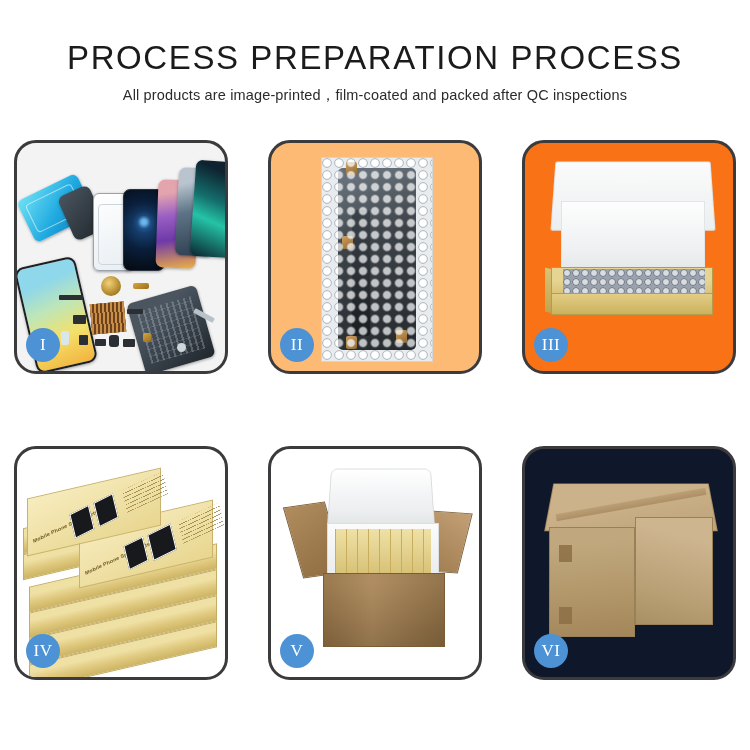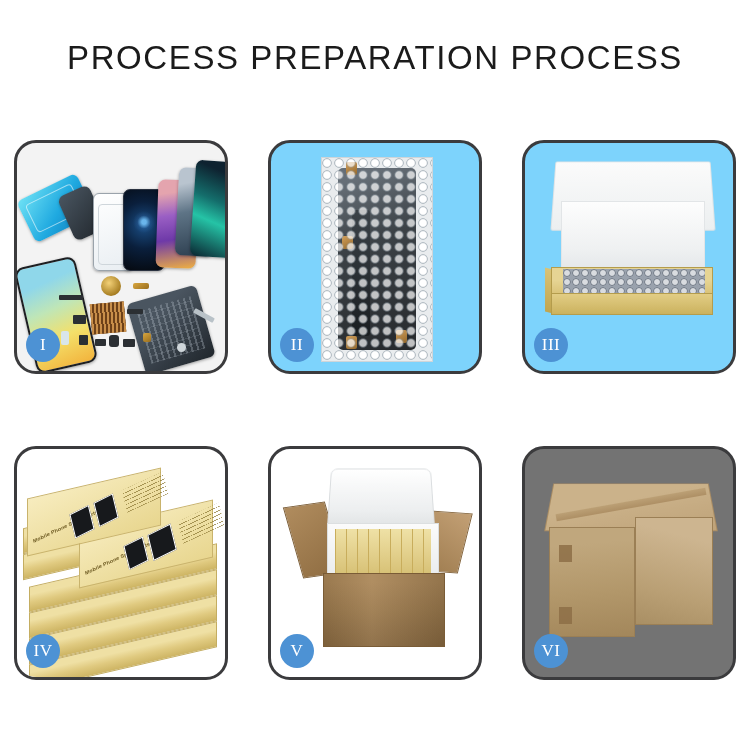--- a/index.html
+++ b/index.html
@@ -135,21 +135,21 @@
       repeating-linear-gradient(90deg,#c98f4a 0 2px,#6d4119 2px 4px),
       repeating-linear-gradient(0deg,#c98f4a 0 2px,#6d4119 2px 4px);
     transform: rotate(-5deg);
   }
   .coil {
     position:absolute; left:84px; top:133px; width:20px; height:20px; border-radius:50%;
     background: radial-gradient(circle at 40% 35%,#f3d178,#a87f23 70%,#6d5012);
   }
 
   
-  .p2 { background: #7dd3fc; }
+  .p2 { background: #fdba74; }
   .wrap-bag {
     position: absolute; left: 50px; top: 14px; width: 112px; height: 205px;
     background: #e9ecee;
     background-image:
       radial-gradient(circle at 5px 5px, rgba(255,255,255,.95) 3.2px, rgba(168,178,186,.55) 4.4px, transparent 5px);
     background-size: 12px 12px;
     border: 1px solid #cfd5d9;
   }
   .wrap-part {
     position: absolute; left: 16px; top: 10px; width: 78px; height: 182px;
@@ -166,21 +166,21 @@
     background: linear-gradient(150deg,#d2a05c,#93682c); border-radius: 2px;
   }
   .bubbles-overlay {
     position:absolute; inset:0;
     background-image:
       radial-gradient(circle at 5px 5px, rgba(255,255,255,.70) 3.2px, rgba(150,162,172,.42) 4.4px, transparent 5.2px);
     background-size: 12px 12px;
   }
 
   
-  .p3 { background: #7dd3fc; text-align: right; }
+  .p3 { background: #f97316; text-align: right; }
   .b3-lid {
     position: absolute; left: 28px; top: 16px; width: 160px; height: 72px;
     background: linear-gradient(180deg,#fbfbfb,#eceff0);
     border: 1px solid #dfe3e5; border-radius: 2px;
     transform: perspective(320px) rotateX(16deg);
   }
   .b3-foam {
     position: absolute; left: 36px; top: 58px; width: 144px; height: 72px;
     background: linear-gradient(180deg,#fdfdfd,#eef0f1 70%,#e3e6e8);
     border: 1px solid #e2e5e7;
@@ -286,21 +286,21 @@
     position: absolute; left: 52px; top: 124px; width: 122px; height: 74px;
     background: linear-gradient(180deg,#ab8758 0 12%,#9d7b4e 50%,#8a6a41);
     border: 1px solid #7a5c36;
   }
   .c5-body:after{
     content:""; position:absolute; left:0; top:0; right:0; bottom:0;
     background: linear-gradient(90deg,rgba(0,0,0,.10),rgba(255,255,255,.06) 40%,rgba(0,0,0,.14));
   }
 
   
-  .p6 { background: #737373; }
+  .p6 { background: #0f172a; }
   .c6-top {
     position: absolute; left: 24px; top: 26px; width: 164px; height: 62px;
     background: linear-gradient(165deg,#cbb28a 0 40%,#bfa379 100%);
     transform: perspective(360px) rotateX(40deg);
     border: 1px solid #a98c63;
   }
   .c6-seam {
     position: absolute; left: 30px; top: 52px; width: 152px; height: 7px;
     background: linear-gradient(180deg,#b99d72,#a98a5f);
     transform: rotate(-10deg); opacity: .85;
@@ -320,20 +320,21 @@
     background: #8d6f46; opacity: .85;
   }
 </style>
 </head>
 <body>
 
 <div class="page">
 
   <div class="header">
     <div class="title">PROCESS PREPARATION PROCESS</div>
+    <div class="subtitle">All products are image-printed，film-coated and packed after QC inspections</div>
   </div>
 
   <div class="grid">
 
     <div class="panel p1">
       <div class="panel-media">
         <div class="ph ph-a"></div>
         <div class="ph ph-b"></div>
         <div class="ph ph-glass"></div>
         <div class="ph ph-dark"></div>

